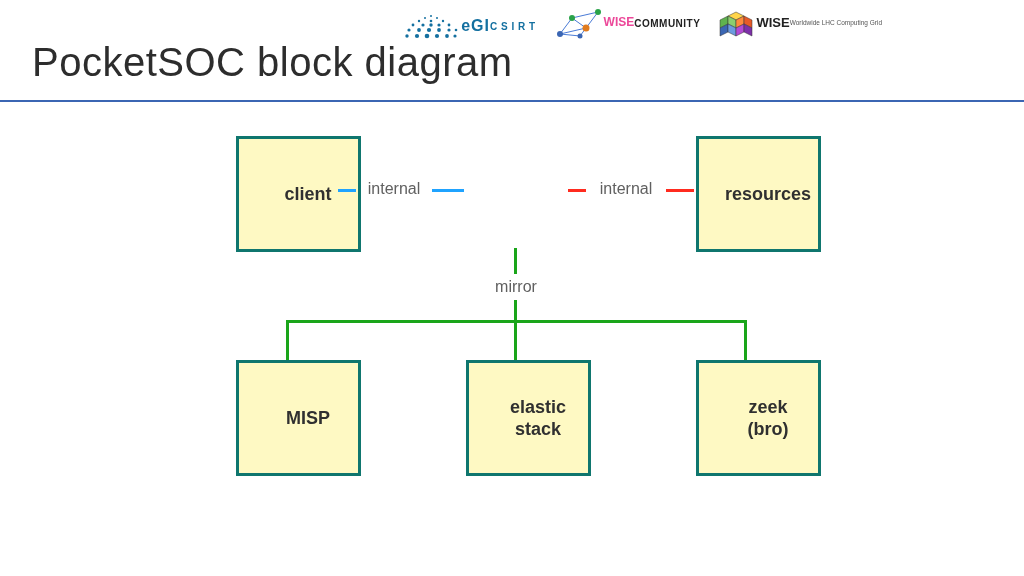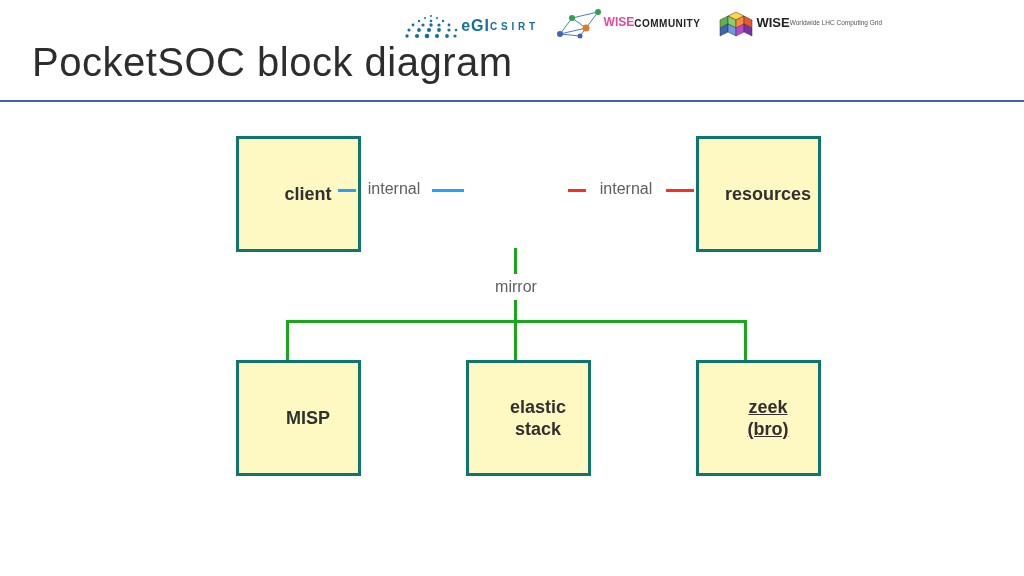--- a/index.html
+++ b/index.html
@@ -225,17 +225,17 @@
 
     <div class="hline green" style="left:286px; top:220px; width:460px;"></div>
 
     <div class="vline green" style="left:286px; top:220px; height:40px;"></div>
     <div class="vline green" style="left:514px; top:220px; height:40px;"></div>
     <div class="vline green" style="left:744px; top:220px; height:40px;"></div>
 
     <div class="box" style="left:236px; top:260px; width:100px; height:110px;">MISP</div>
     <div class="box" style="left:466px; top:260px; width:100px; height:110px;">elastic
 stack</div>
-    <div class="box" style="left:696px; top:260px; width:100px; height:110px;text-decoration:underline;">zeek
+    <div class="box" style="left:696px; top:260px; width:100px; height:110px;">zeek
 (bro)</div>
 
   </div>
 </div>
 
 </body></html>

